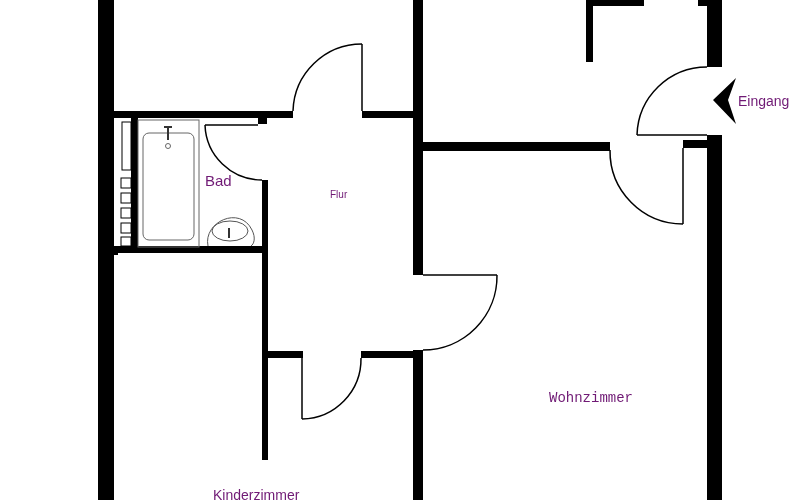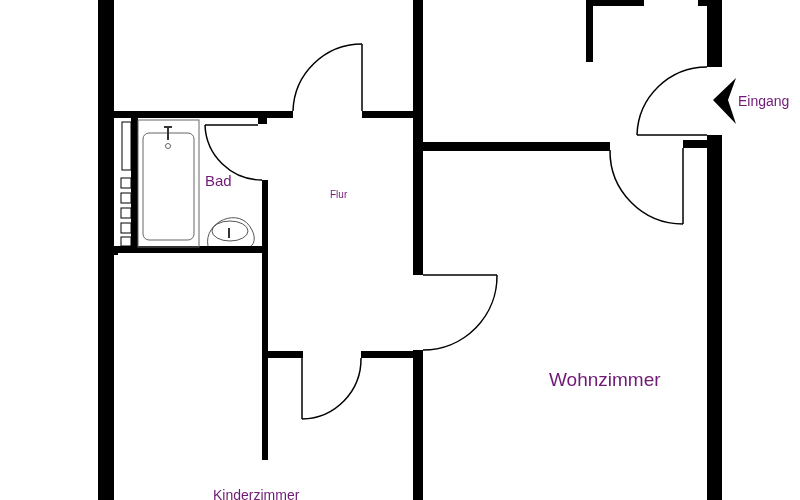--- a/index.html
+++ b/index.html
@@ -87,15 +87,15 @@
 
     <line x1="302" y1="358" x2="302" y2="419"></line>
     <path d="M361 358 A60 60 0 0 1 302 419"></path>
   </g>
 
   <polygon points="713,100 736,78 728,100 736,124" fill="#000"></polygon>
 </svg>
 
 <div class="label" style="left:205px; top:172px; font-size:15px;">Bad</div>
 <div class="label" style="left:330px; top:189px; font-size:10px;">Flur</div>
-<div class="label" style="left:549px; top:369px; font-size:19px;">Wohnzimmer</div>
+<div class="label" style="left:549px; top:390px; font-size:14px;font-family:Liberation Mono, monospace;">Wohnzimmer</div>
 <div class="label" style="left:213px; top:487px; font-size:14px;">Kinderzimmer</div>
 <div class="label" style="left:738px; top:93px; font-size:14px;">Eingang</div>
 
 </body></html>

